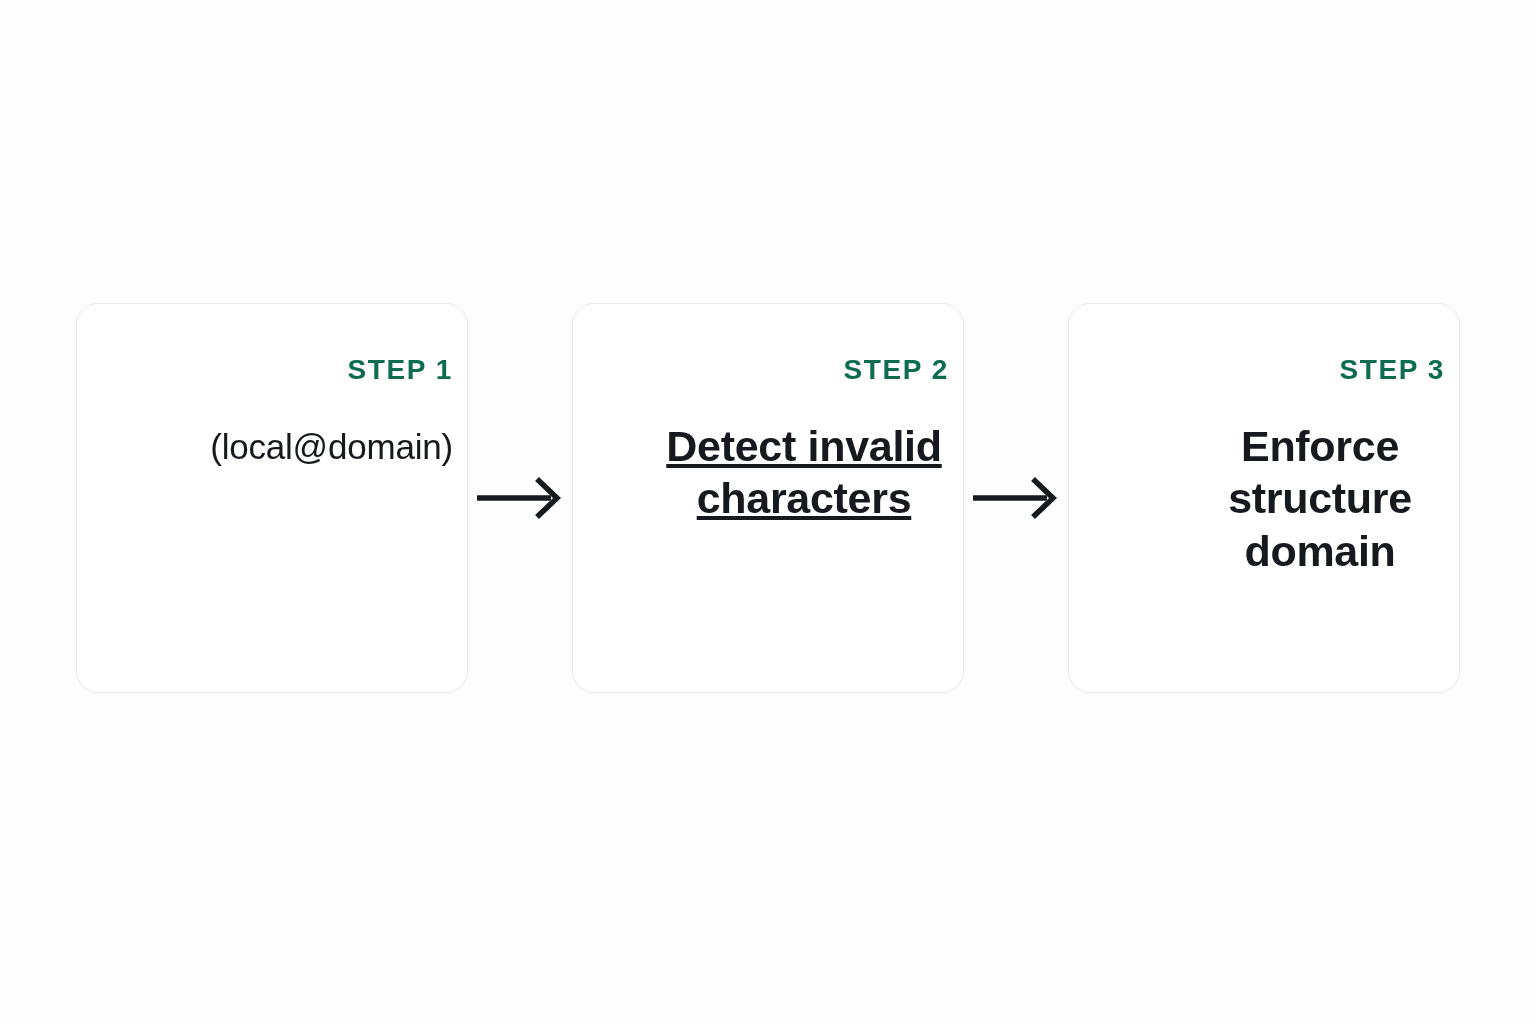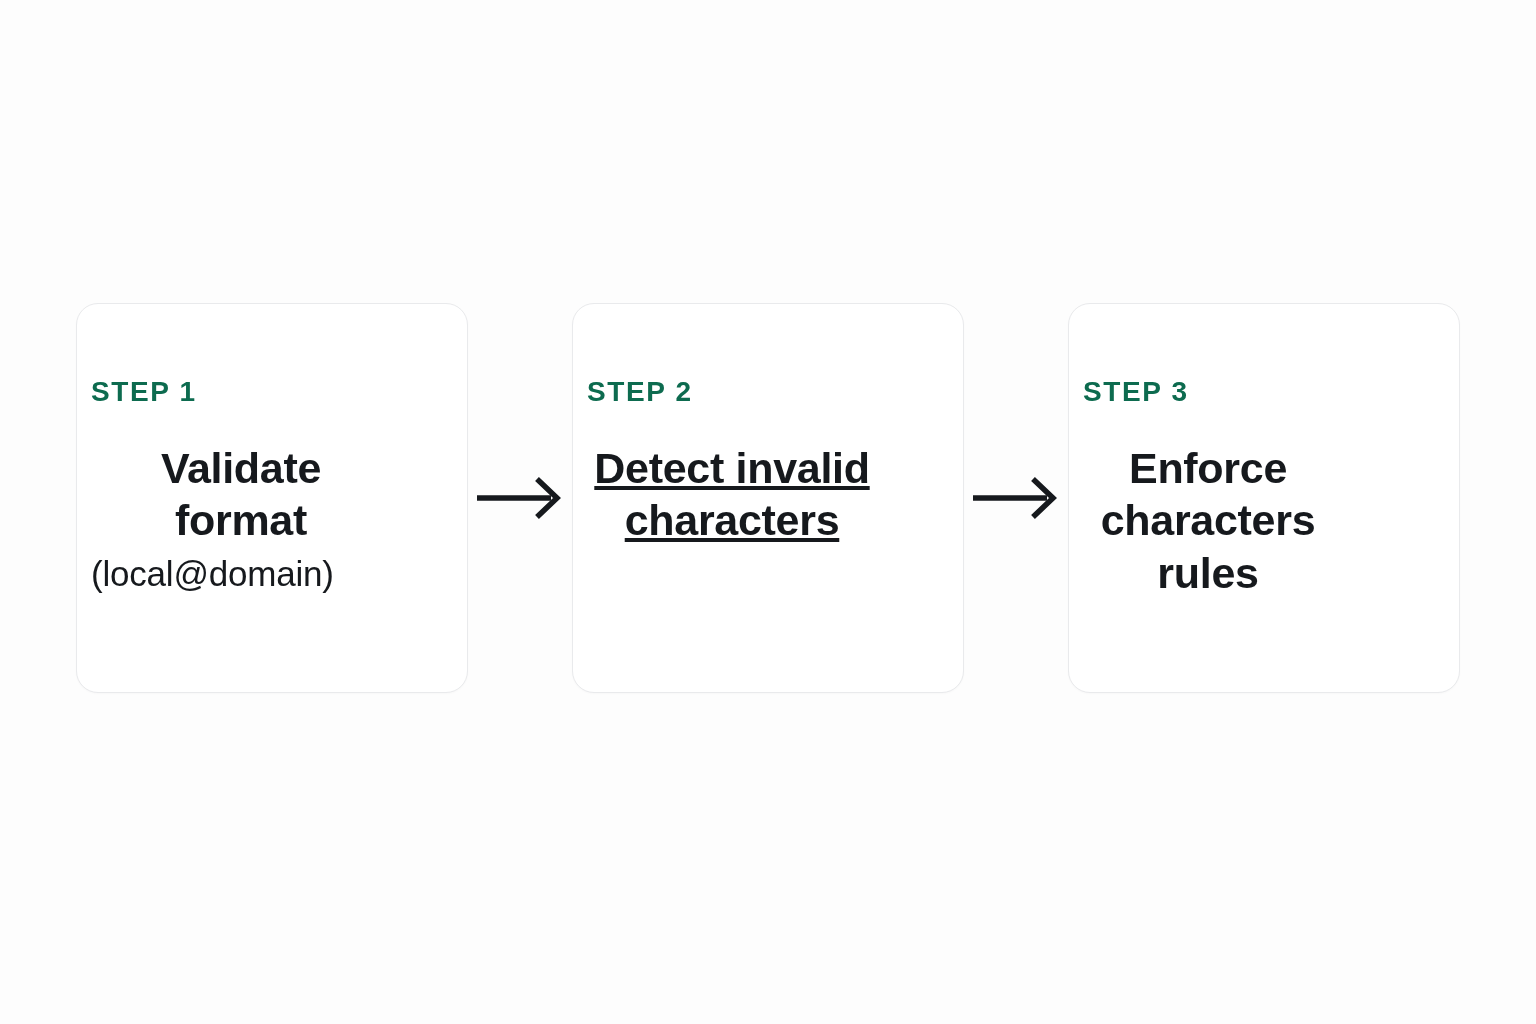--- a/index.html
+++ b/index.html
@@ -34,23 +34,23 @@
 
   .step-card {
     width: 392px;
     height: 390px;
     box-sizing: border-box;
     background: #ffffff;
     border: 1.4px solid #e9eaec;
     border-radius: 22px;
     display: flex;
     flex-direction: column;
-    align-items: flex-start;
+    align-items: flex-end;
     justify-content: flex-start;
-    padding: 74px 14px 18px 14px;
+    padding: 52px 14px 18px 14px;
     box-shadow: 0 1px 2px rgba(20, 24, 28, 0.025);
   }
 
   .step-eyebrow {
     font-size: 28px;
     font-weight: bold;
     letter-spacing: 1.6px;
     color: #0d6b4f;
     line-height: 1;
     text-transform: uppercase;
@@ -99,21 +99,20 @@
   .step-card.wrap-tight .step-title  { max-width: 250px; }
 </style>
 </head>
 <body>
 
 <div id="flow-canvas">
   <div class="flow-row">
 
     <div class="step-card">
       <div class="step-eyebrow">STEP 1</div>
-      <div class="step-title">Validate format</div>
       <div class="step-subtitle">(local@domain)</div>
     </div>
 
     <div class="flow-arrow">
       <span>
         <svg width="86" height="44" viewBox="0 0 86 44" aria-hidden="true">
           <line x1="0" y1="22" x2="74" y2="22" stroke="#16191d" stroke-width="5.5" stroke-linecap="butt"></line>
           <polyline points="60,3 80,22 60,41" fill="none" stroke="#16191d" stroke-width="5.5" stroke-linecap="butt" stroke-linejoin="miter"></polyline>
         </svg>
       </span>
@@ -129,18 +128,18 @@
       <span>
         <svg width="86" height="44" viewBox="0 0 86 44" aria-hidden="true">
           <line x1="0" y1="22" x2="74" y2="22" stroke="#16191d" stroke-width="5.5" stroke-linecap="butt"></line>
           <polyline points="60,3 80,22 60,41" fill="none" stroke="#16191d" stroke-width="5.5" stroke-linecap="butt" stroke-linejoin="miter"></polyline>
         </svg>
       </span>
     </div>
 
     <div class="step-card wrap-tight">
       <div class="step-eyebrow">STEP 3</div>
-      <div class="step-title">Enforce characters rules</div>
+      <div class="step-title">Enforce structure domain</div>
 
     </div>
 
   </div>
 </div>
 
 </body></html>

